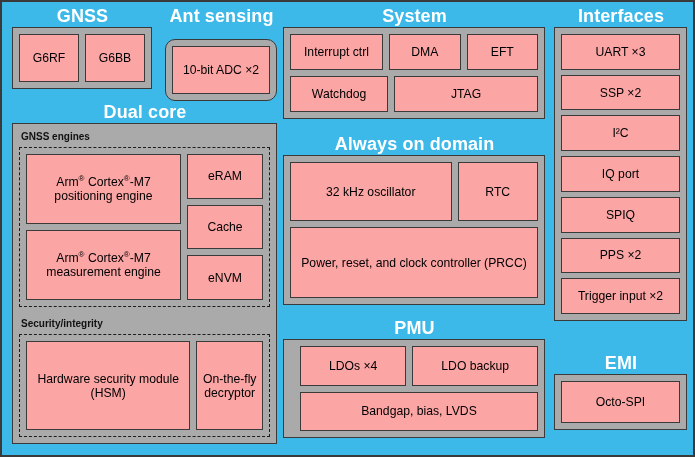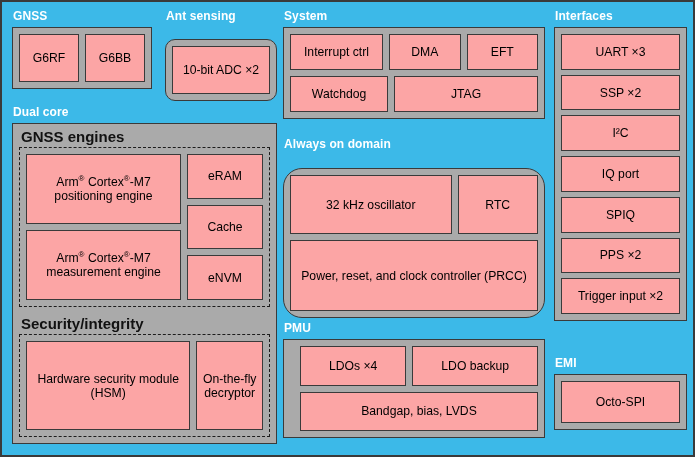--- a/index.html
+++ b/index.html
@@ -13,43 +13,44 @@
     background:#3cb9e8;
     border:2px solid #3a3a3a;
     overflow:hidden;
   }
 
   
   .section{position:absolute;box-sizing:border-box;}
   .section-label{
     color:#ffffff;
     font-weight:bold;
-    font-size:12px;
+    font-size:18px;
     line-height:13px;
     padding-left:1px;
     letter-spacing:.1px;
     white-space:nowrap;
+    text-align:center;
   }
 
   
   .panel{
     box-sizing:border-box;
     background:#aaaaaa;
     border:1.5px solid #3a3a3a;
     padding:6px;
     display:flex;
     flex-direction:column;
     gap:6px;
   }
   .panel.tight{padding:5px;gap:5px;}
 
   .panel-title{
     color:#111111;
     font-weight:bold;
-    font-size:15px;
+    font-size:10px;
     line-height:14px;
     margin:1px 0 3px 2px;
   }
 
   
   .dashed{
     box-sizing:border-box;
     border:1.6px dashed #1c1c1c;
     padding:6px;
     display:flex;
@@ -148,21 +149,21 @@
       </div>
       <div class="row grow">
         <div class="box" style="flex:1.35 1 0;">Watchdog</div>
         <div class="box" style="flex:2.05 1 0;">JTAG</div>
       </div>
     </div>
   </div>
 
   <div class="section" style="left:281px;top:136px;width:262px;height:176px;">
     <div class="section-label">Always on domain</div>
-    <div class="panel" style="height:150px;margin-top:17px;border-radius:19px;">
+    <div class="panel" style="height:150px;margin-top:4px;">
       <div class="row" style="flex:1 1 0;">
         <div class="box" style="flex:2.15 1 0;">32 kHz oscillator</div>
         <div class="box" style="flex:1 1 0;">RTC</div>
       </div>
       <div class="row" style="flex:1.2 1 0;">
         <div class="box grow">Power, reset, and clock controller (PRCC)</div>
       </div>
     </div>
   </div>
 

